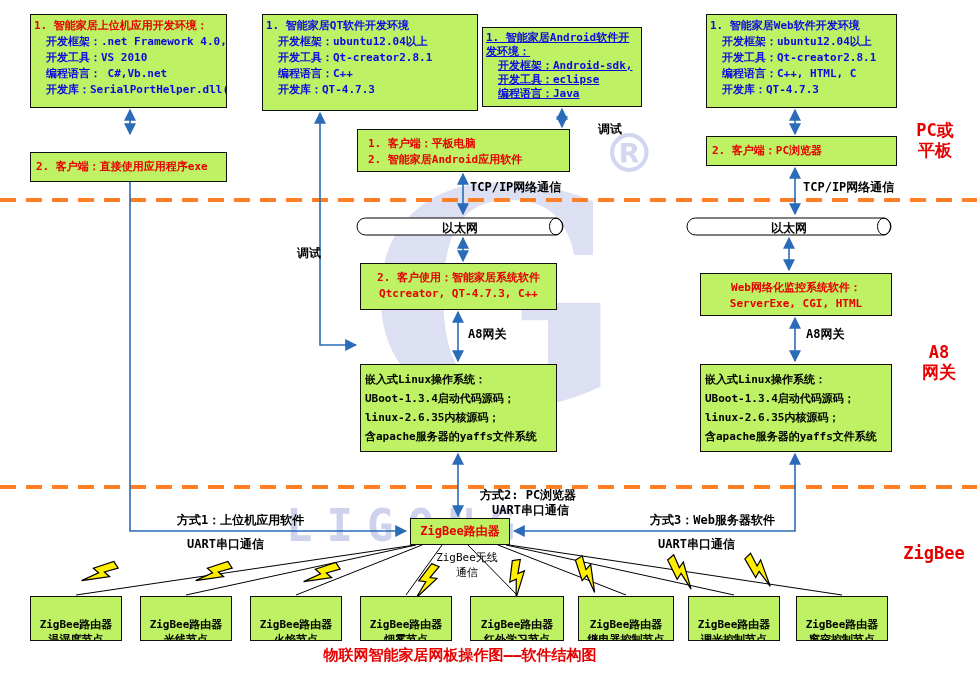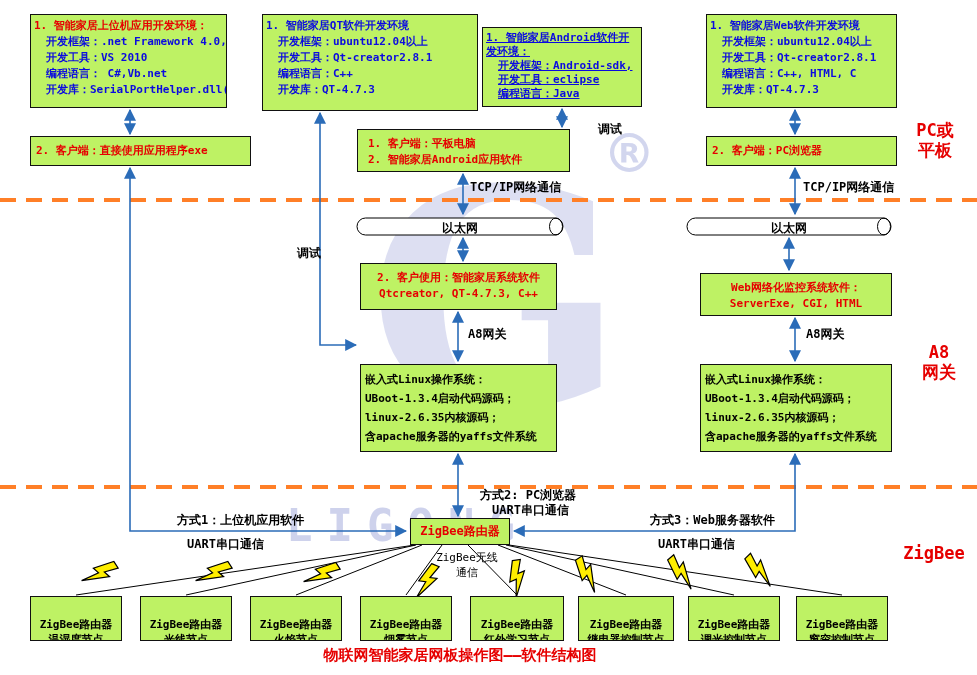--- a/index.html
+++ b/index.html
@@ -122,21 +122,21 @@
   </div>
 
   <div class="box dev" style="left:706px;top:14px;width:191px;height:94px">
     <div class="t blue">1. 智能家居Web软件开发环境</div>
     <div class="l blue">开发框架：ubuntu12.04以上</div>
     <div class="l blue">开发工具：Qt-creator2.8.1</div>
     <div class="l blue">编程语言：C++, HTML, C</div>
     <div class="l blue">开发库：QT-4.7.3</div>
   </div>
 
-  <div class="box client" style="left:30px;top:136px;width:221px;height:30px">
+  <div class="box client" style="left:30px;top:152px;width:197px;height:30px">
     <div>2. 客户端：直接使用应用程序exe</div>
   </div>
 
   <div class="box client" style="left:357px;top:129px;width:213px;height:43px;padding-left:10px">
     <div>1. 客户端：平板电脑</div>
     <div>2. 智能家居Android应用软件</div>
   </div>
 
   <div class="box client" style="left:706px;top:136px;width:191px;height:30px">
     <div>2. 客户端：PC浏览器</div>

